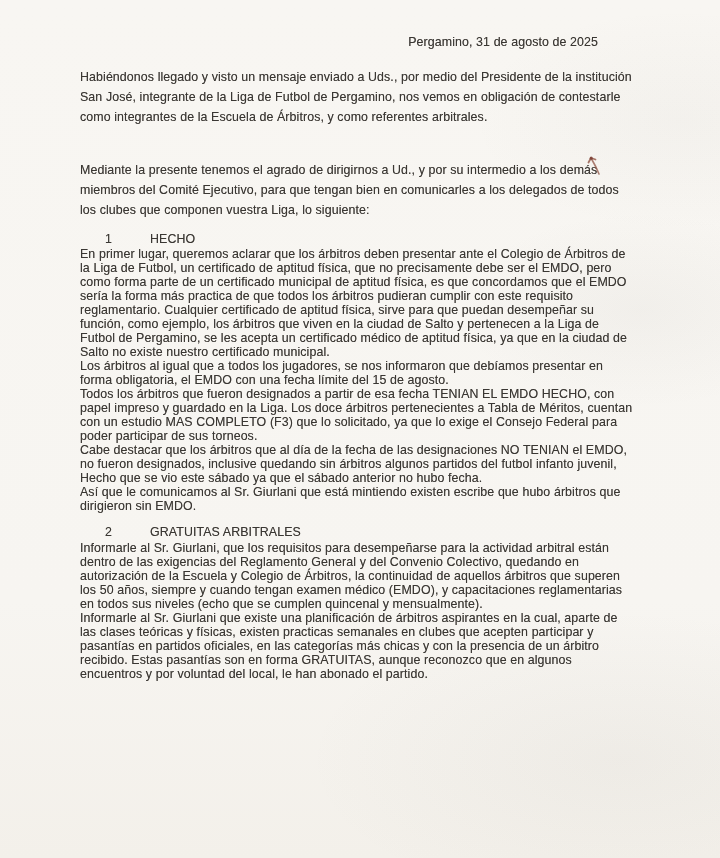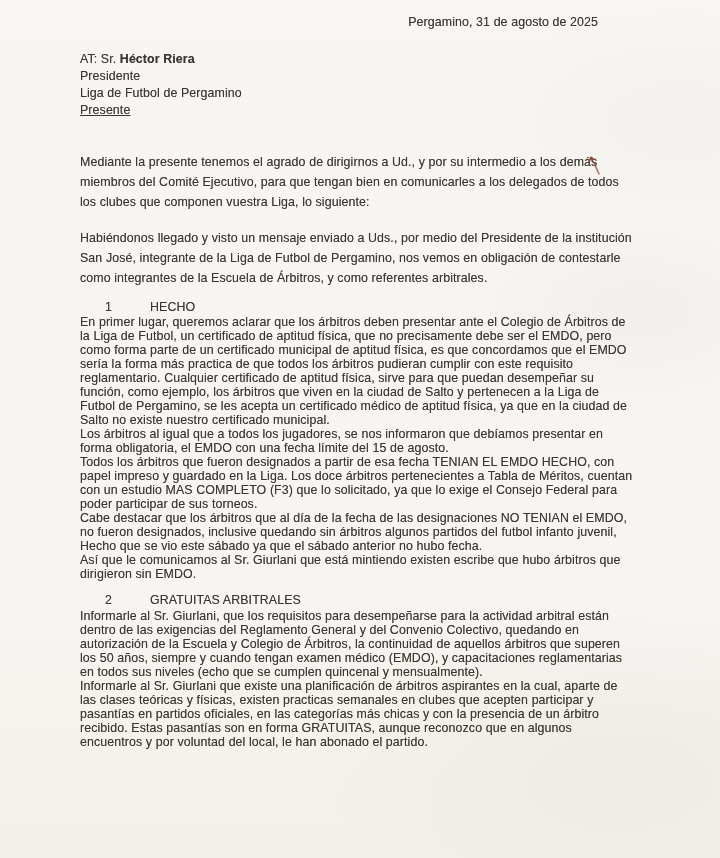--- a/index.html
+++ b/index.html
@@ -12,21 +12,21 @@
 
   body {
     font-family: "Liberation Sans", sans-serif;
     background: #f6f4f0;
   }
 
   .page {
     position: relative;
     width: 720px;
     height: 858px;
-    padding: 14px 0 0 80px;
+    padding: 34px 0 0 80px;
     color: #3a3733;
     background:
       radial-gradient(ellipse 260px 140px at 640px 310px, rgba(120,115,105,0.05), transparent 70%),
       radial-gradient(ellipse 300px 160px at 680px 120px, rgba(120,115,105,0.04), transparent 70%),
       radial-gradient(ellipse 420px 200px at 620px 760px, rgba(120,115,105,0.05), transparent 75%),
       linear-gradient(180deg, #f8f6f2 0%, #f7f5f1 70%, #f3f0ea 100%);
     font-size: 12.4px;
     letter-spacing: 0.1px;
     text-shadow: 0 0 0.5px rgba(70,64,58,0.55);
   }
@@ -89,32 +89,26 @@
     pointer-events: none;
   }
 </style>
 </head>
 <body>
 
 <div class="page">
 
   <div class="date-line">Pergamino, 31 de agosto de 2025</div>
 
-  <div class="recipient">
-    <div><span>AT: Sr. </span><span class="name">Héctor Riera</span></div>
-    <div>Presidente</div>
-    <div>Liga de Futbol de Pergamino</div>
-    <div class="salutation">Presente</div>
-  </div>
 
   <div class="body-col">
 
+    <p class="intro-para">Habiéndonos llegado y visto un mensaje enviado a Uds., por medio del Presidente de la institución San José, integrante de la Liga de Futbol de Pergamino, nos vemos en obligación de contestarle como integrantes de la Escuela de Árbitros, y como referentes arbitrales.</p>
+
     <p class="intro-para first">Mediante la presente tenemos el agrado de dirigirnos a Ud., y por su intermedio a los demás miembros del Comité Ejecutivo, para que tengan bien en comunicarles a los delegados de todos los clubes que componen vuestra Liga, lo siguiente:</p>
-
-    <p class="intro-para">Habiéndonos llegado y visto un mensaje enviado a Uds., por medio del Presidente de la institución San José, integrante de la Liga de Futbol de Pergamino, nos vemos en obligación de contestarle como integrantes de la Escuela de Árbitros, y como referentes arbitrales.</p>
 
     <div class="section">
       <div class="sec-head">
         <span class="sec-num">1</span>
         <span class="sec-title">HECHO</span>
       </div>
       <p>En primer lugar, queremos aclarar que los árbitros deben presentar ante el Colegio de Árbitros de la Liga de Futbol, un certificado de aptitud física, que no precisamente debe ser el EMDO, pero como forma parte de un certificado municipal de aptitud física, es que concordamos que el EMDO sería la forma más practica de que todos los árbitros pudieran cumplir con este requisito reglamentario. Cualquier certificado de aptitud física, sirve para que puedan desempeñar su función, como ejemplo, los árbitros que viven en la ciudad de Salto y pertenecen a la Liga de Futbol de Pergamino, se les acepta un certificado médico de aptitud física, ya que en la ciudad de Salto no existe nuestro certificado municipal.</p>
       <p>Los árbitros al igual que a todos los jugadores, se nos informaron que debíamos presentar en forma obligatoria, el EMDO con una fecha límite del 15 de agosto.</p>
       <p>Todos los árbitros que fueron designados a partir de esa fecha TENIAN EL EMDO HECHO, con papel impreso y guardado en la Liga. Los doce árbitros pertenecientes a Tabla de Méritos, cuentan con un estudio MAS COMPLETO (F3) que lo solicitado, ya que lo exige el Consejo Federal para poder participar de sus torneos.</p>
       <p>Cabe destacar que los árbitros que al día de la fecha de las designaciones NO TENIAN el EMDO, no fueron designados, inclusive quedando sin árbitros algunos partidos del futbol infanto juvenil, Hecho que se vio este sábado ya que el sábado anterior no hubo fecha.</p>

